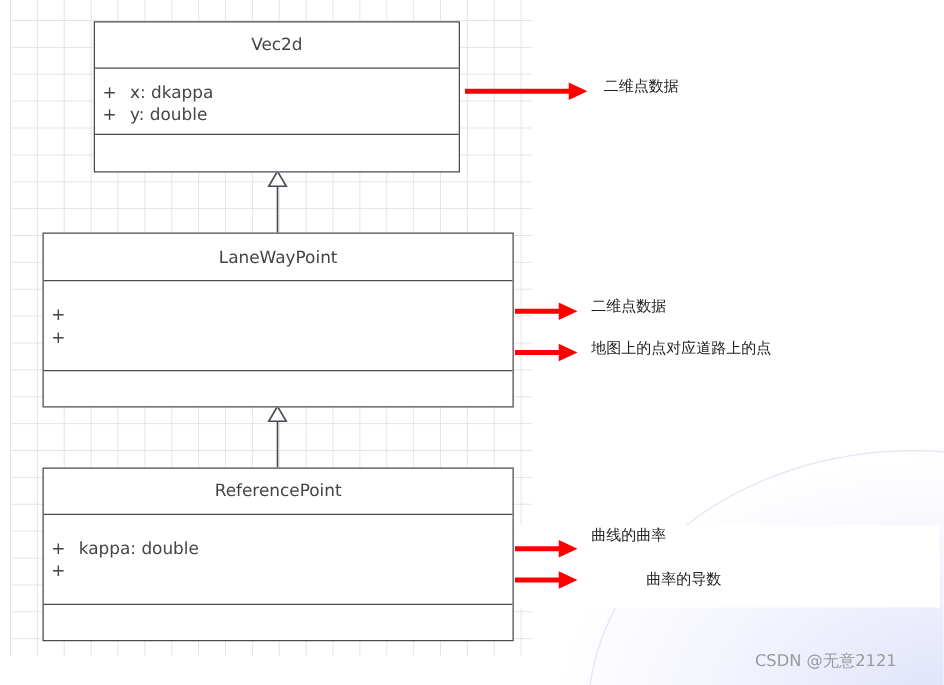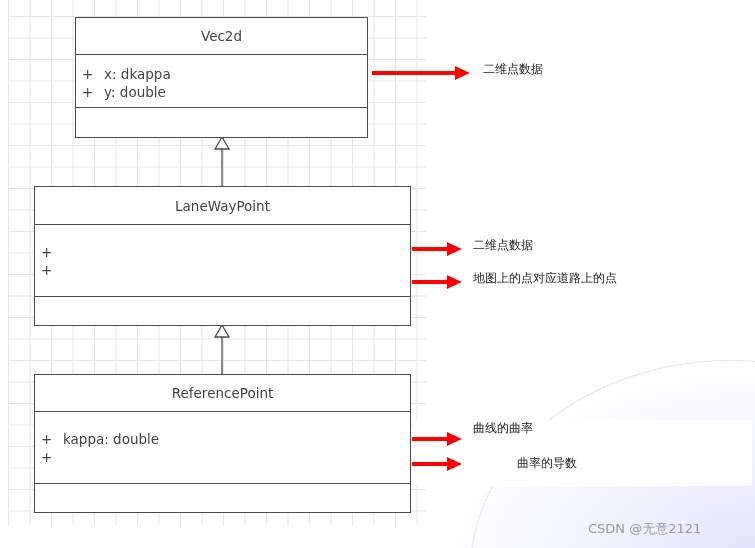--- a/index.html
+++ b/index.html
@@ -42,21 +42,21 @@
     }
     .attr-row { display: flex; white-space: nowrap; }
     .attr-vis { width: 22px; display: inline-block; }
     .uml-ops { }
     svg.overlay { position: absolute; left: 0; top: 0; }
     .note {
       position: absolute; font-size: 12px; color: #222; white-space: nowrap;
       font-family: "DejaVu Sans", sans-serif;
     }
     .watermark {
-      position: absolute; left: 588px; top: 520px; font-size: 13px;
+      position: absolute; left: 604px; top: 520px; font-size: 13px;
       color: #9a9a9a; font-family: "DejaVu Sans", sans-serif; white-space: nowrap;
     }
   </style>
 </head>
 <body>
 
 <div class="bg-swoosh"></div>
 <div class="swoosh-arc"></div>
 <div class="grid"></div>
 

